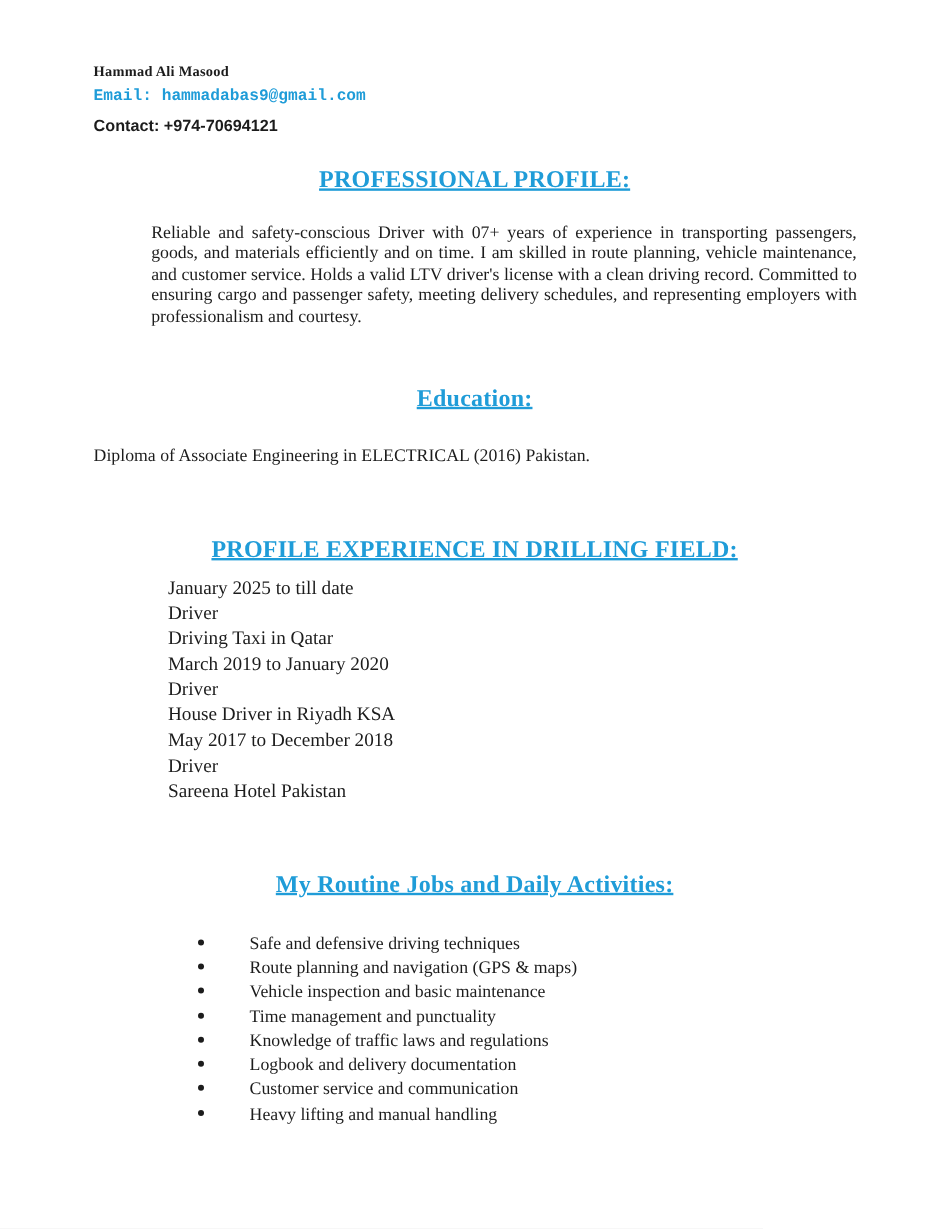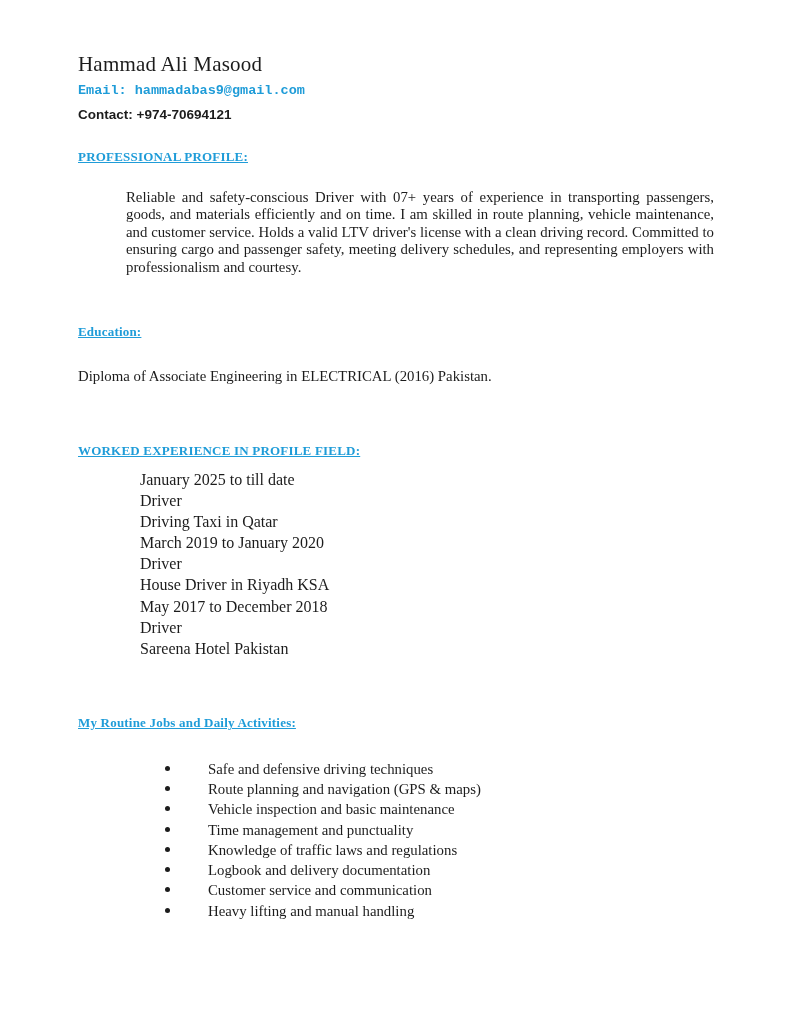--- a/index.html
+++ b/index.html
@@ -13,46 +13,47 @@
     height:1024px;
     background:#ffffff;
     margin:0 auto;
     padding:52px 78px 40px 78px;
     font-family:"Liberation Serif","DejaVu Serif",serif;
     color:var(--text-black);
     overflow:hidden;
     position:relative;
   }
   .name{
-    font-size:21px;
-    font-weight:normal;
+    font-size:12px;
+    font-weight:bold;
     letter-spacing:.2px;
     margin-bottom:6px;
   }
   .email-row{
     font-family:Liberation Mono, monospace;
     font-size:13.5px;
     font-weight:bold;
     color:var(--heading-blue);
     margin-bottom:9px;
   }
   .email-row .email-address{color:var(--heading-blue);cursor:pointer;}
   .contact-line{
     font-family:"Liberation Sans","DejaVu Sans",sans-serif;
     font-size:13.5px;
     font-weight:bold;
     color:var(--text-black);
     margin-bottom:27px;
   }
   .section-heading{
-    font-size:13px;
+    font-size:20px;
     font-weight:bold;
     color:var(--heading-blue);
     text-decoration:underline;
     letter-spacing:.2px;
+    text-align:center;
   }
   .profile-paragraph{
     margin:24px 0 0 48px;
     width:588px;
     font-size:14.8px;
     line-height:1.175;
     text-align:justify;
   }
   .education-heading{margin-top:48px;}
   .education-detail{
@@ -103,21 +104,21 @@
   <div class="contact-line">Contact: +974-70694121</div>
 
   <div class="section-heading profile-heading">PROFESSIONAL PROFILE:</div>
 
   <p class="profile-paragraph">Reliable and safety-conscious Driver with 07+ years of experience in transporting passengers, goods, and materials efficiently and on time. I am skilled in route planning, vehicle maintenance, and customer service. Holds a valid LTV driver's license with a clean driving record. Committed to ensuring cargo and passenger safety, meeting delivery schedules, and representing employers with professionalism and courtesy.</p>
 
   <div class="section-heading education-heading">Education:</div>
 
   <div class="education-detail">Diploma of Associate Engineering in ELECTRICAL (2016) Pakistan.</div>
 
-  <div class="section-heading experience-heading">WORKED EXPERIENCE IN PROFILE FIELD:</div>
+  <div class="section-heading experience-heading">PROFILE EXPERIENCE IN DRILLING FIELD:</div>
 
   <div class="experience-list">
 
       <div class="experience-line">January 2025 to till date</div>
 
       <div class="experience-line">Driver</div>
 
       <div class="experience-line">Driving Taxi in Qatar</div>
 
       <div class="experience-line">March 2019 to January 2020</div>

